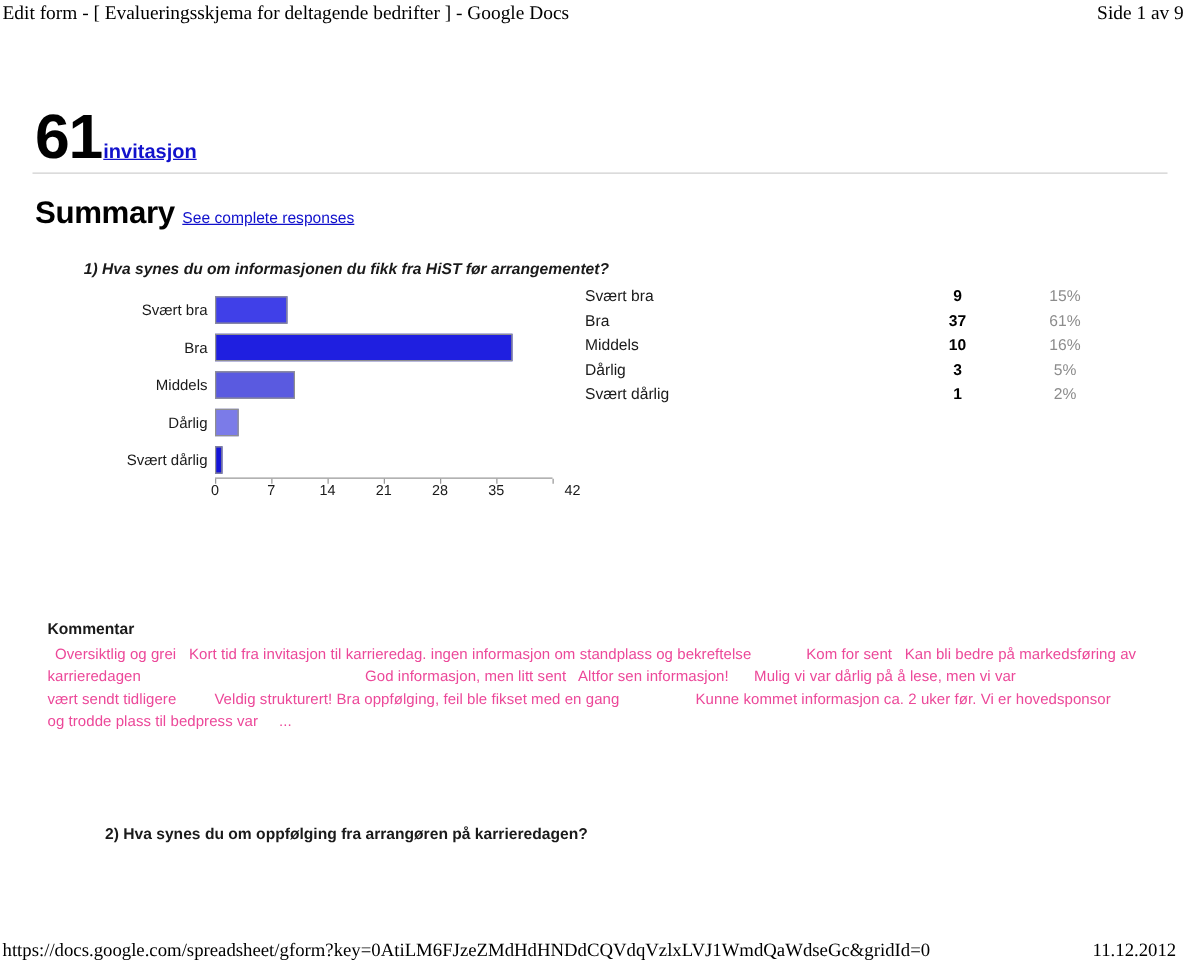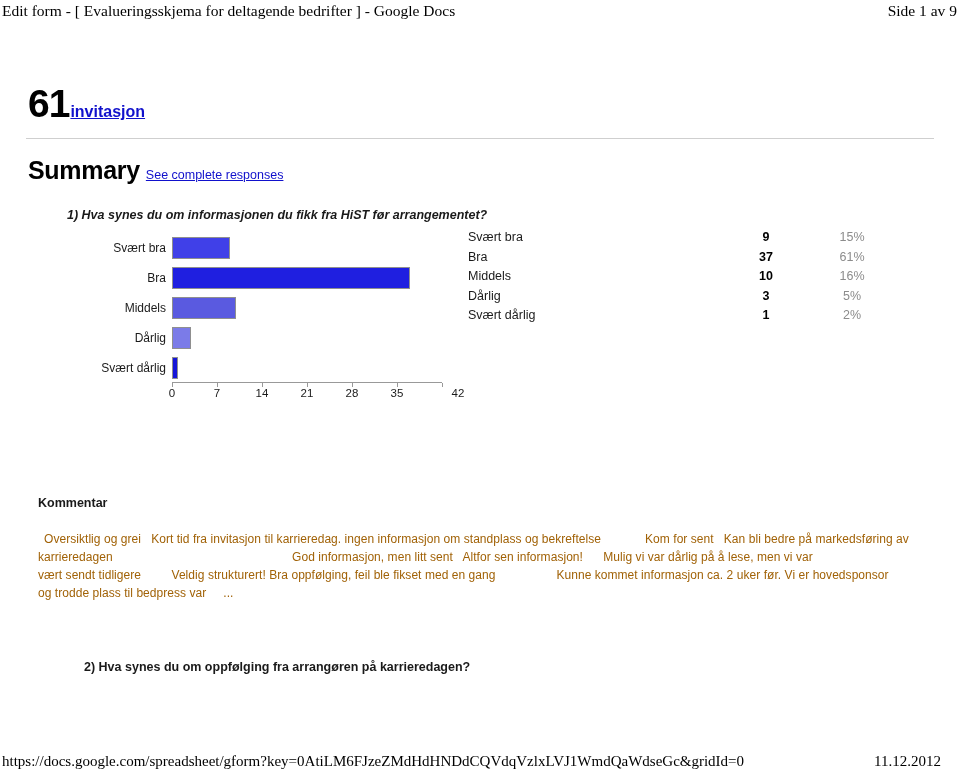--- a/index.html
+++ b/index.html
@@ -26,21 +26,21 @@
     font-family: "Liberation Serif", serif;
     font-size: 15.5px;
     color: #000;
     display: flex;
     align-items: flex-start;
     justify-content: space-between;
     padding-top: 2px;
     box-sizing: border-box;
   }
   .print-header .ph-left { padding-left: 2px; white-space: nowrap; }
-  .print-header .ph-right { padding-right: 3px; white-space: nowrap; }
+  .print-header .ph-right { padding-right: 13px; white-space: nowrap; }
 
   .print-footer {
     position: absolute;
     bottom: 4px;
     left: 0px;
     width: 960px;
     font-family: "Liberation Serif", serif;
     font-size: 15px;
     color: #000;
     display: flex;
@@ -59,21 +59,21 @@
   }
 
   .response-count {
     position: absolute;
     top: 12px;
     left: 28px;
     display: flex;
     align-items: baseline;
   }
   .response-count .num {
-    font-size: 39px;
+    font-size: 50px;
     font-weight: bold;
     letter-spacing: -1px;
     line-height: 1;
     color: #000;
   }
   .response-count .resp-link {
     font-size: 16px;
     font-weight: bold;
     color: #1111cc;
     text-decoration: underline;
@@ -229,25 +229,25 @@
   .comments {
     position: absolute;
     top: 424px;
     left: 38px;
     width: 890px;
   }
   .comments-heading {
     font-size: 12.5px;
     font-weight: bold;
     color: #1a1a1a;
-    margin-bottom: 20px;
+    margin-bottom: 4px;
   }
   .comment-line {
     font-size: 12px;
-    color: #a16207;
+    color: #ec4899;
     line-height: 18px;
     white-space: pre;
     letter-spacing: 0.05px;
   }
   .comment-line.indent { padding-left: 6px; }
 </style>
 </head>
 <body>
 
 <div class="print-header">

